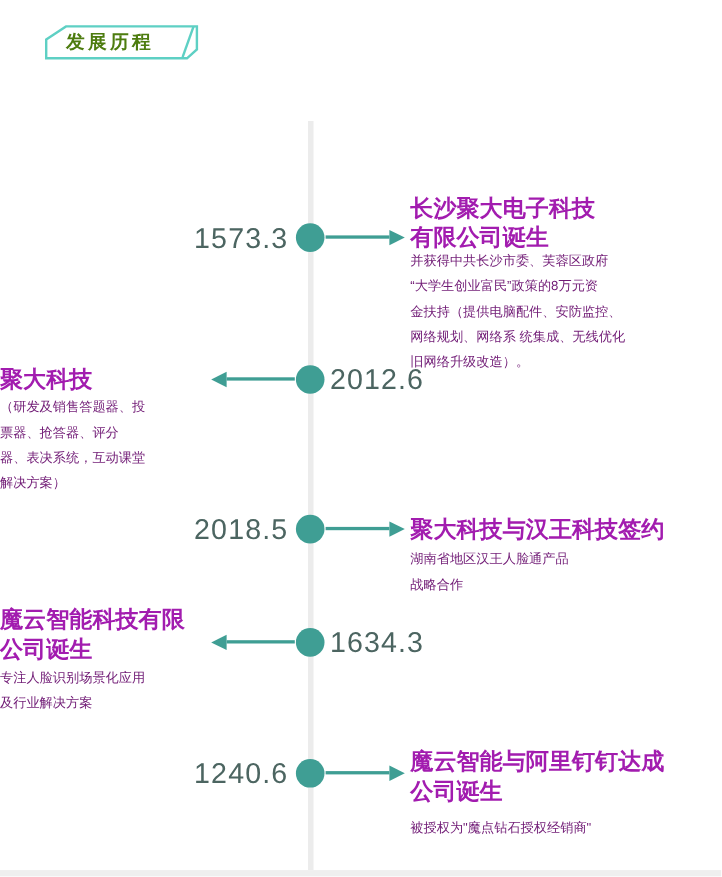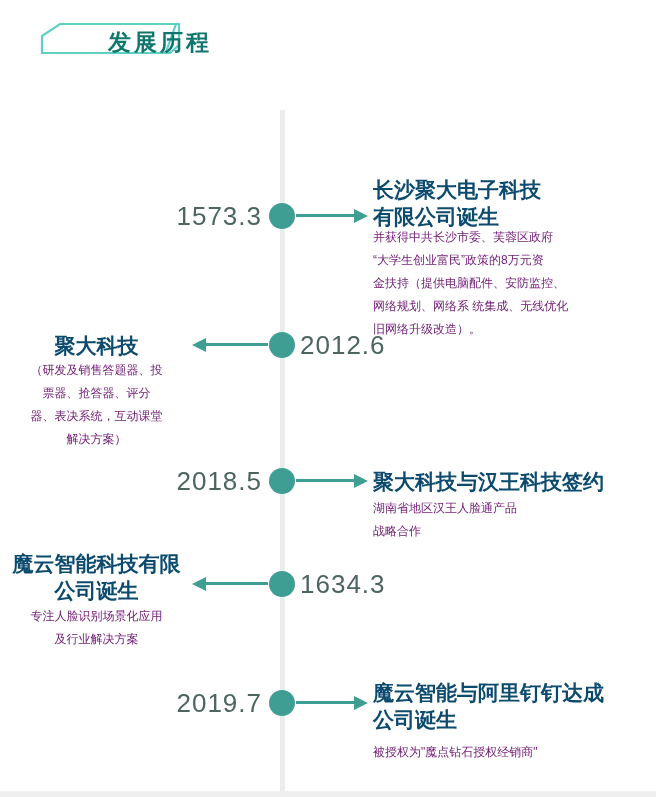--- a/index.html
+++ b/index.html
@@ -7,22 +7,22 @@
     position:relative;
     width:656px; height:797px;
     background:#ffffff;
     overflow:hidden;
     font-family:"Liberation Sans","DejaVu Sans",sans-serif;
   }
   
   .badge-svg { position:absolute; left:40px; top:22px; }
   .badge-label {
     position:absolute; left:60px; top:27px;
-    font-size:23px; font-weight:700; color:#0f766e;
-    letter-spacing:3px; white-space:nowrap;margin-left:48px;
+    font-size:17px; font-weight:700; color:#4d7c0f;
+    letter-spacing:3px; white-space:nowrap;
   }
   
   .axis {
     position:absolute; left:280px; top:110px;
     width:5px; height:681px; background:#ececec; z-index:0;
   }
   
   .entry { display:contents; }
   .dot {
     position:absolute; left:269px; width:26px; height:26px;
@@ -36,28 +36,28 @@
   .ahead.r { border-left:14px solid #3f9e94; }
   .ahead.l { border-right:14px solid #3f9e94; }
   .date {
     position:absolute; font-size:26px; color:#4c6561;
     letter-spacing:1px; white-space:nowrap; z-index:1;
   }
   .date.lft { left:102px; width:160px; text-align:right; }
   .date.rgt { left:300px; }
   .etitle {
     position:absolute; font-size:21px; line-height:27px; font-weight:700;
-    color:#0c4a6e; white-space:pre-line; z-index:1;
+    color:#a21caf; white-space:pre-line; z-index:1;
   }
   .ebody {
     position:absolute; font-size:12px; line-height:23px;
     color:#701a75; white-space:pre-line; z-index:1;
   }
   .right-col { left:373px; width:280px; text-align:left; }
-  .left-col  { left:0;  width:193px; text-align:center; }
+  .left-col  { left:0;  width:193px; text-align:left; }
   
   .footer-bar {
     position:absolute; left:0; bottom:0; width:656px; height:6px;
     background:#efefef;
   }
 </style>
 </head>
 <body>
 
 <div class="canvas">
@@ -118,21 +118,21 @@
     <span class="aline" style="left:206px;top:582px;width:62px"></span>
     <span class="ahead l" style="left:192px;top:577px"></span>
     <div class="etitle left-col" style="top:550px">魔云智能科技有限
 公司诞生</div>
     <div class="ebody left-col" style="top:605px">专注人脸识别场景化应用
 及行业解决方案</div>
   </div>
 
   
   <div class="entry">
-    <span class="date lft" style="top:688px">2019.7</span>
+    <span class="date lft" style="top:688px">1240.6</span>
     <span class="dot" style="top:690px"></span>
     <span class="aline" style="left:296px;top:701px;width:58px"></span>
     <span class="ahead r" style="left:354px;top:696px"></span>
     <div class="etitle right-col" style="top:679px">魔云智能与阿里钉钉达成
 公司诞生</div>
     <div class="ebody right-col" style="top:741px">被授权为"魔点钻石授权经销商"</div>
   </div>
 
   <div class="footer-bar"></div>
 </div>

